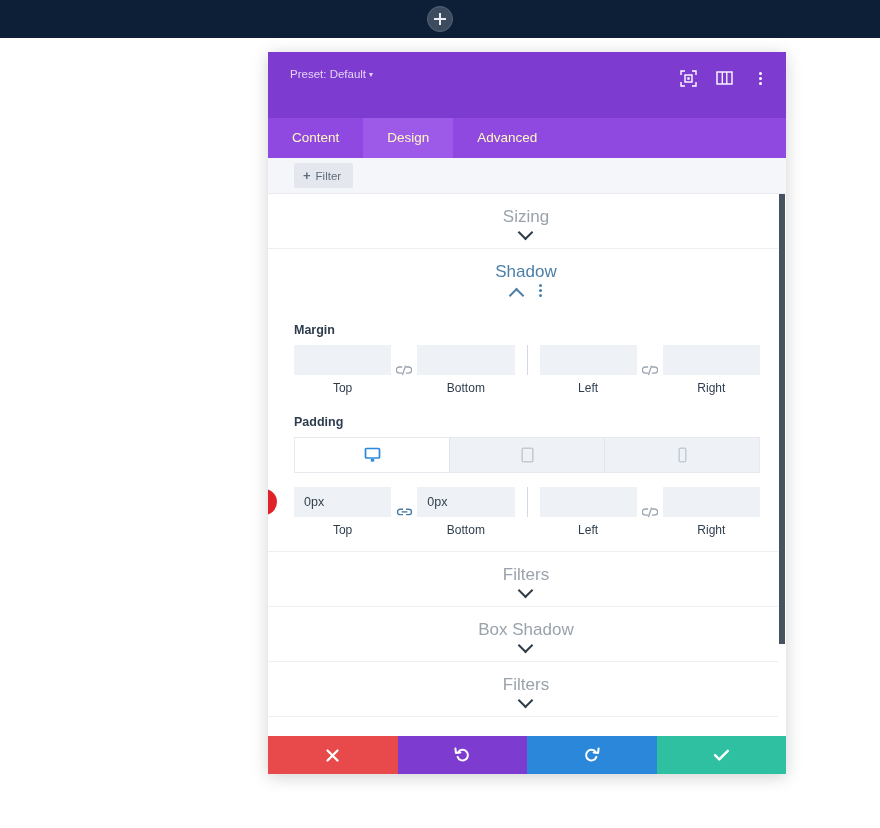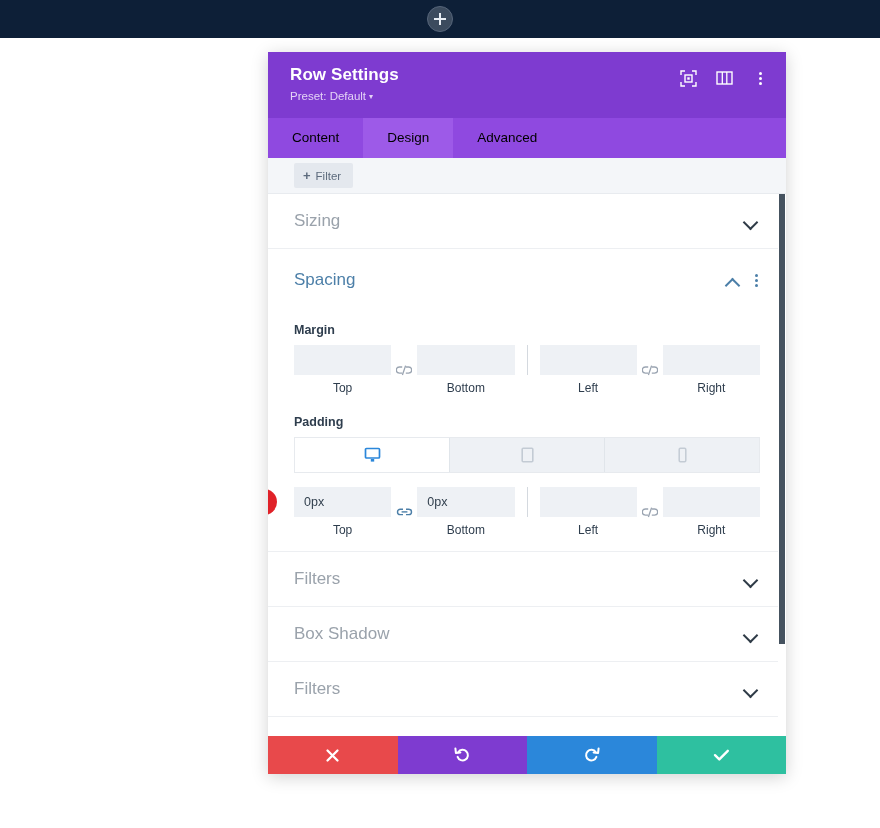--- a/index.html
+++ b/index.html
@@ -106,21 +106,21 @@
   .tabs {
     display: flex;
     background: #8f49e0;
     height: 40px;
     flex: 0 0 auto;
   }
   .tab {
     padding: 0 24px;
     height: 48px;
     line-height: 40px;
-    color: #000000;
+    color: #fef9c3;
     font-size: 13.5px;
     cursor: pointer;
     white-space: nowrap;
   }
   .tab.active { background: #9d5ae8; text-align: right; }
 
   
   .search-row {
     height: 36px;
     background: #f4f6f9;
@@ -175,24 +175,25 @@
     height: 450px;
     background: #45525f;
     border-radius: 0;
   }
 
   
   .acc-row {
     height: 55px;
     display: flex;
     align-items: center;
-    justify-content: space-between;
+    justify-content: center;
     padding: 0 28px 0 26px;
     border-bottom: 1px solid #edeff2;
     cursor: pointer;
+    flex-direction: column;
   }
   .acc-title {
     font-size: 17px;
     color: #9aa2ab;
     font-weight: normal;
   }
   .acc-title.open { color: #4c7fa8; }
   .chev {
     width: 14px; height: 9px;
     position: relative;
@@ -333,21 +334,20 @@
     <div class="add-btn-inner">
       <span class="plus-h"></span>
         <span class="plus-v"></span>
     </div>
   </div>
 </div>
 
 <div class="panel">
 
   <div class="panel-header">
-    <div class="panel-title">Row Settings</div>
     <div class="panel-preset">
       <span>Preset: Default</span><span class="preset-caret">▾</span>
     </div>
 
     <div class="header-icons">
       <span class="hicon">
         <svg width="17" height="17" viewBox="0 0 17 17">
           <path d="M1 5V1h4M12 1h4v4M16 12v4h-4M5 16H1v-4" fill="none" stroke="#ffffff" stroke-width="1.4"></path>
           <rect x="5" y="5" width="7" height="7" fill="none" stroke="#ffffff" stroke-width="1.4"></rect>
           <rect x="7.3" y="7.3" width="2.4" height="2.4" fill="#ffffff"></rect>
@@ -384,21 +384,21 @@
   </div>
 
   <div class="panel-body">
 
     <div class="acc-row">
       <span class="acc-title">Sizing</span>
       <span class="chev"></span>
     </div>
 
     <div class="acc-row" style="border-bottom:0;height:62px;">
-      <span class="acc-title open">Spacing</span>
+      <span class="acc-title open">Shadow</span>
       <span class="acc-right">
         <span class="chev up"></span>
         <span class="dots-v">
             <i></i>
             <i></i>
             <i></i>
           </span>
       </span>
     </div>
 

